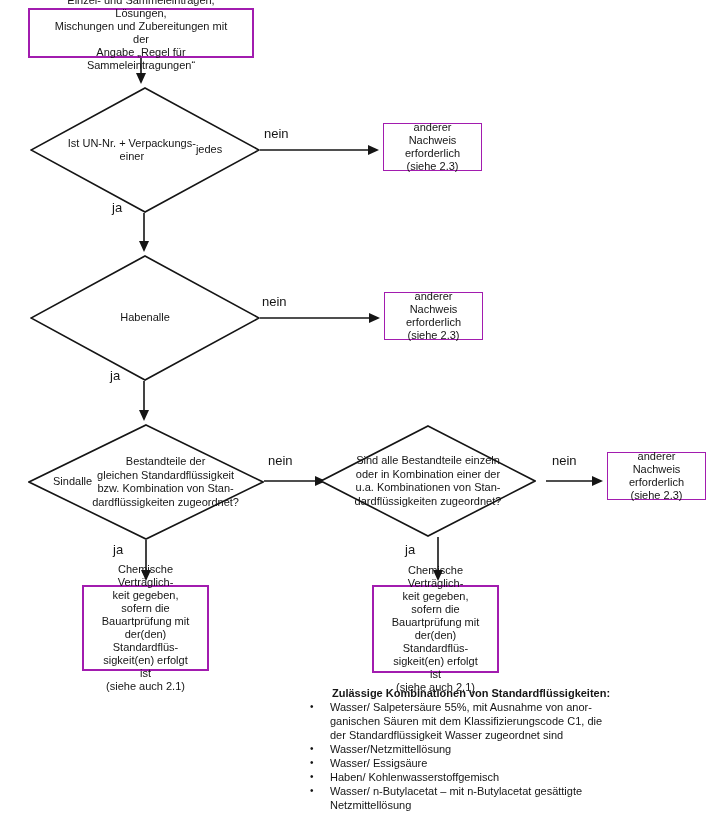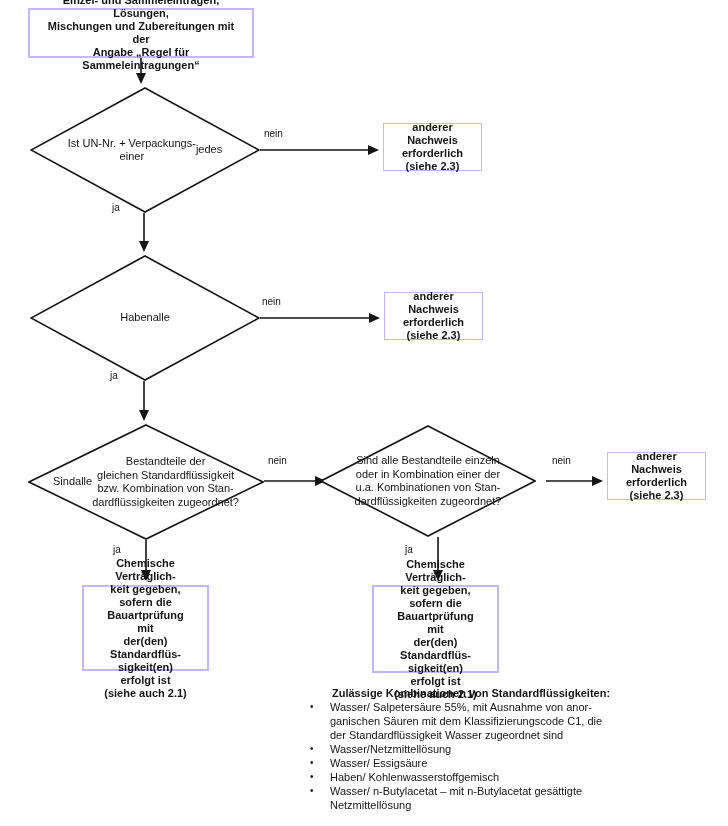--- a/index.html
+++ b/index.html
@@ -12,32 +12,31 @@
     color: #151515;
     overflow: hidden;
   }
   #connectors {
     position: absolute;
     left: 0; top: 0;
     width: 728px; height: 826px;
   }
   .box {
     position: absolute;
-    border: 2px solid #c4b5fd;
+    border: 2px solid #a21caf;
     background: #ffffff;
     display: flex;
     align-items: center;
     justify-content: center;
     text-align: center;
     font-size: 11px;
     line-height: 13px;
     white-space: pre-line;
     box-sizing: border-box;
     padding: 2px 17px;
-    font-weight: bold;
   }
   .box.thin { border-width: 1.5px; }
   .decision { position: absolute; }
   .decision svg.dshape {
     position: absolute;
     left: 0; top: 0;
     width: 100%; height: 100%;
   }
   .decision .dtext {
     position: absolute;
@@ -46,21 +45,21 @@
     align-items: center;
     justify-content: center;
     text-align: center;
     font-size: 11px;
     line-height: 13.5px;
     white-space: pre-line;
   }
   .dtext b { font-weight: normal; }
   .edge-label {
     position: absolute;
-    font-size: 10px;
+    font-size: 13px;
     line-height: 12px;
   }
   #combinations {
     position: absolute;
     left: 308px;
     top: 686px;
     width: 412px;
     font-size: 11px;
     line-height: 14px;
   }

